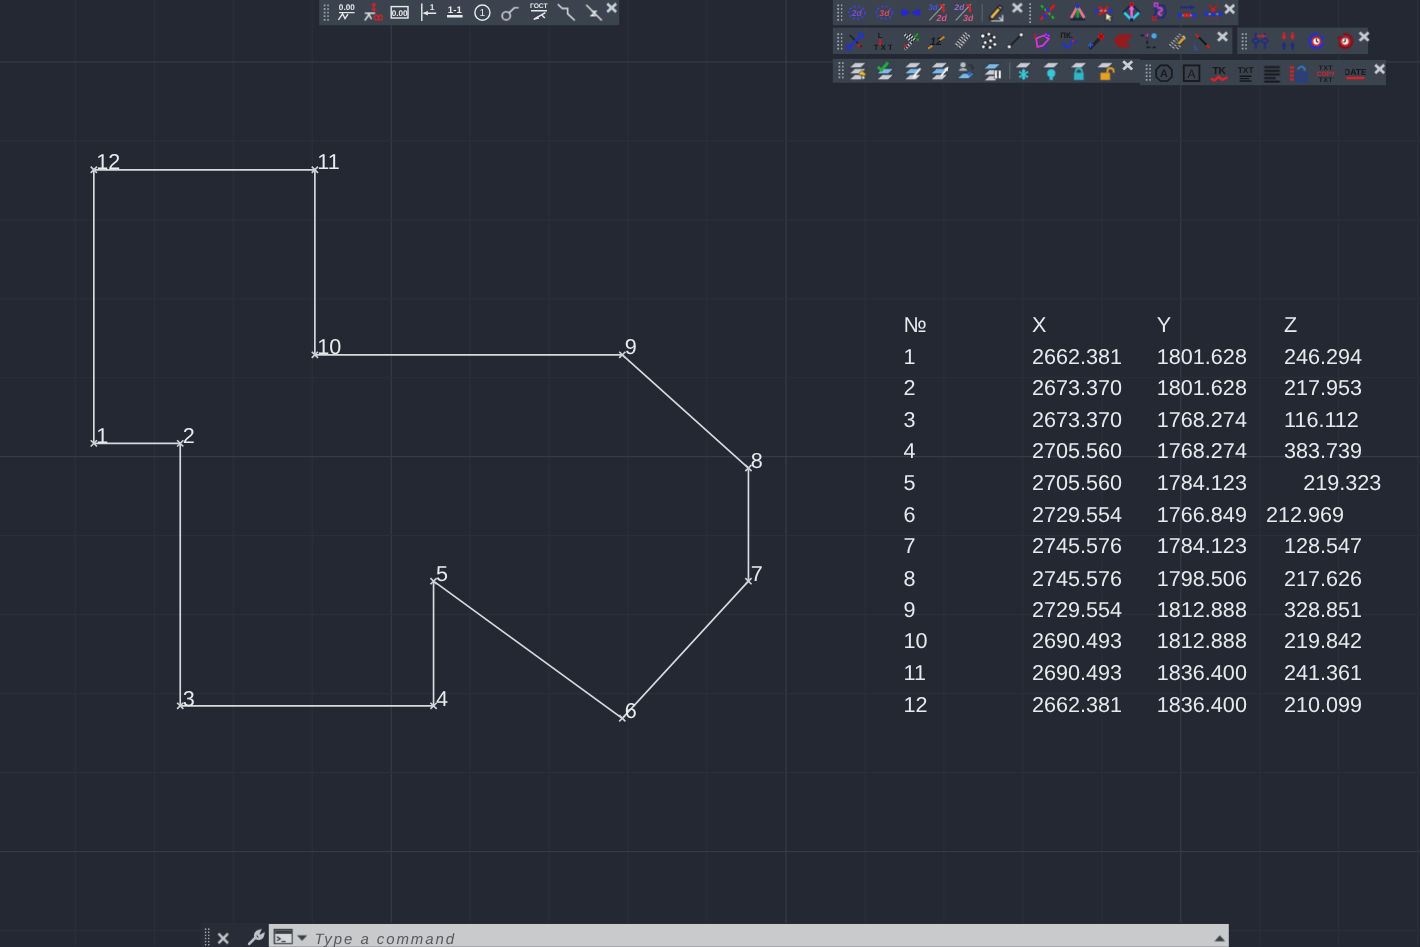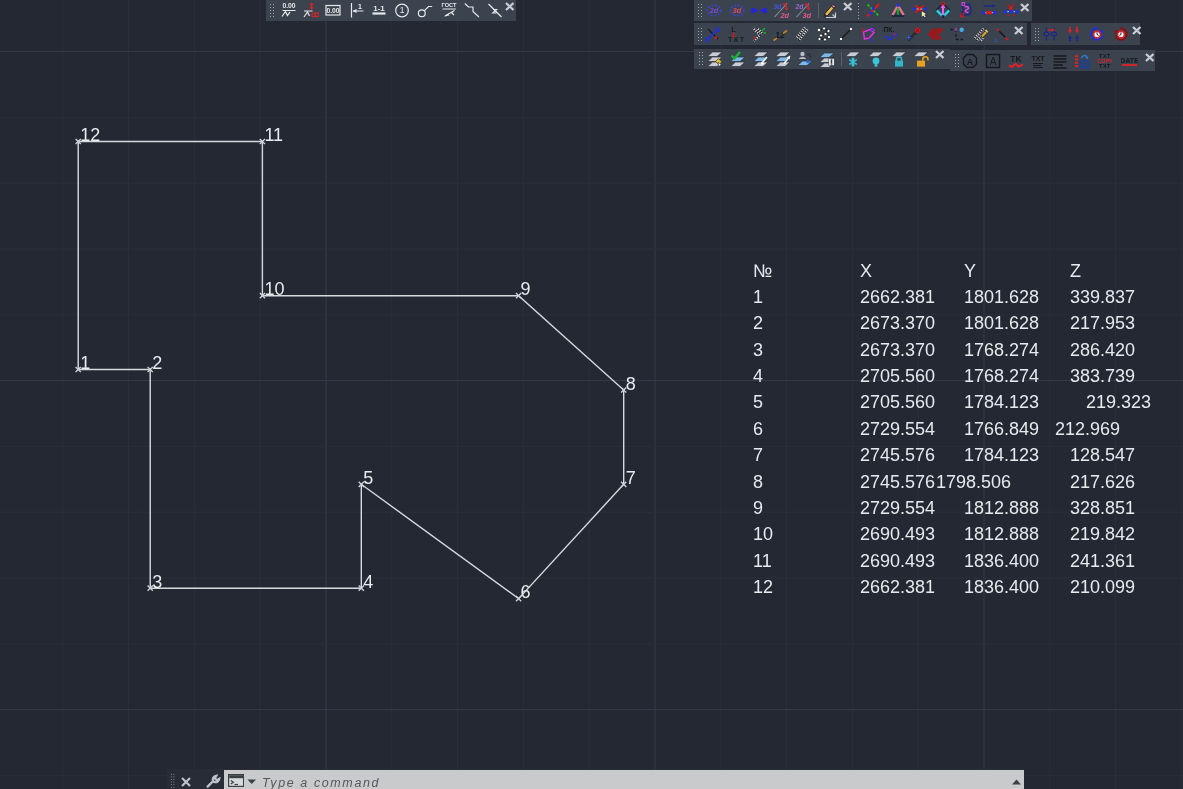--- a/index.html
+++ b/index.html
@@ -74,33 +74,33 @@
 <div class="trow" style="left:0;top:261px">
     <span style="left:753px">№</span>
     <span style="left:860px">X</span>
     <span style="left:964px">Y</span>
     <span style="left:1070px">Z</span>
   </div>
 <div class="trow" style="left:0;top:287.0px">
     <span style="left:753px">1</span>
     <span style="left:860px">2662.381</span>
     <span style="left:964px">1801.628</span>
-    <span style="left:1070px">339.837</span>
+    <span style="left:1070px">246.294</span>
   </div>
 <div class="trow" style="left:0;top:313.4px">
     <span style="left:753px">2</span>
     <span style="left:860px">2673.370</span>
     <span style="left:964px">1801.628</span>
     <span style="left:1070px">217.953</span>
   </div>
 <div class="trow" style="left:0;top:339.7px">
     <span style="left:753px">3</span>
     <span style="left:860px">2673.370</span>
     <span style="left:964px">1768.274</span>
-    <span style="left:1070px">286.420</span>
+    <span style="left:1070px">116.112</span>
   </div>
 <div class="trow" style="left:0;top:366.1px">
     <span style="left:753px">4</span>
     <span style="left:860px">2705.560</span>
     <span style="left:964px">1768.274</span>
     <span style="left:1070px">383.739</span>
   </div>
 <div class="trow" style="left:0;top:392.4px">
     <span style="left:753px">5</span>
     <span style="left:860px">2705.560</span>
@@ -115,21 +115,21 @@
   </div>
 <div class="trow" style="left:0;top:445.2px">
     <span style="left:753px">7</span>
     <span style="left:860px">2745.576</span>
     <span style="left:964px">1784.123</span>
     <span style="left:1070px">128.547</span>
   </div>
 <div class="trow" style="left:0;top:471.5px">
     <span style="left:753px">8</span>
     <span style="left:860px">2745.576</span>
-    <span style="left:936px">1798.506</span>
+    <span style="left:964px">1798.506</span>
     <span style="left:1070px">217.626</span>
   </div>
 <div class="trow" style="left:0;top:497.9px">
     <span style="left:753px">9</span>
     <span style="left:860px">2729.554</span>
     <span style="left:964px">1812.888</span>
     <span style="left:1070px">328.851</span>
   </div>
 <div class="trow" style="left:0;top:524.2px">
     <span style="left:753px">10</span>

